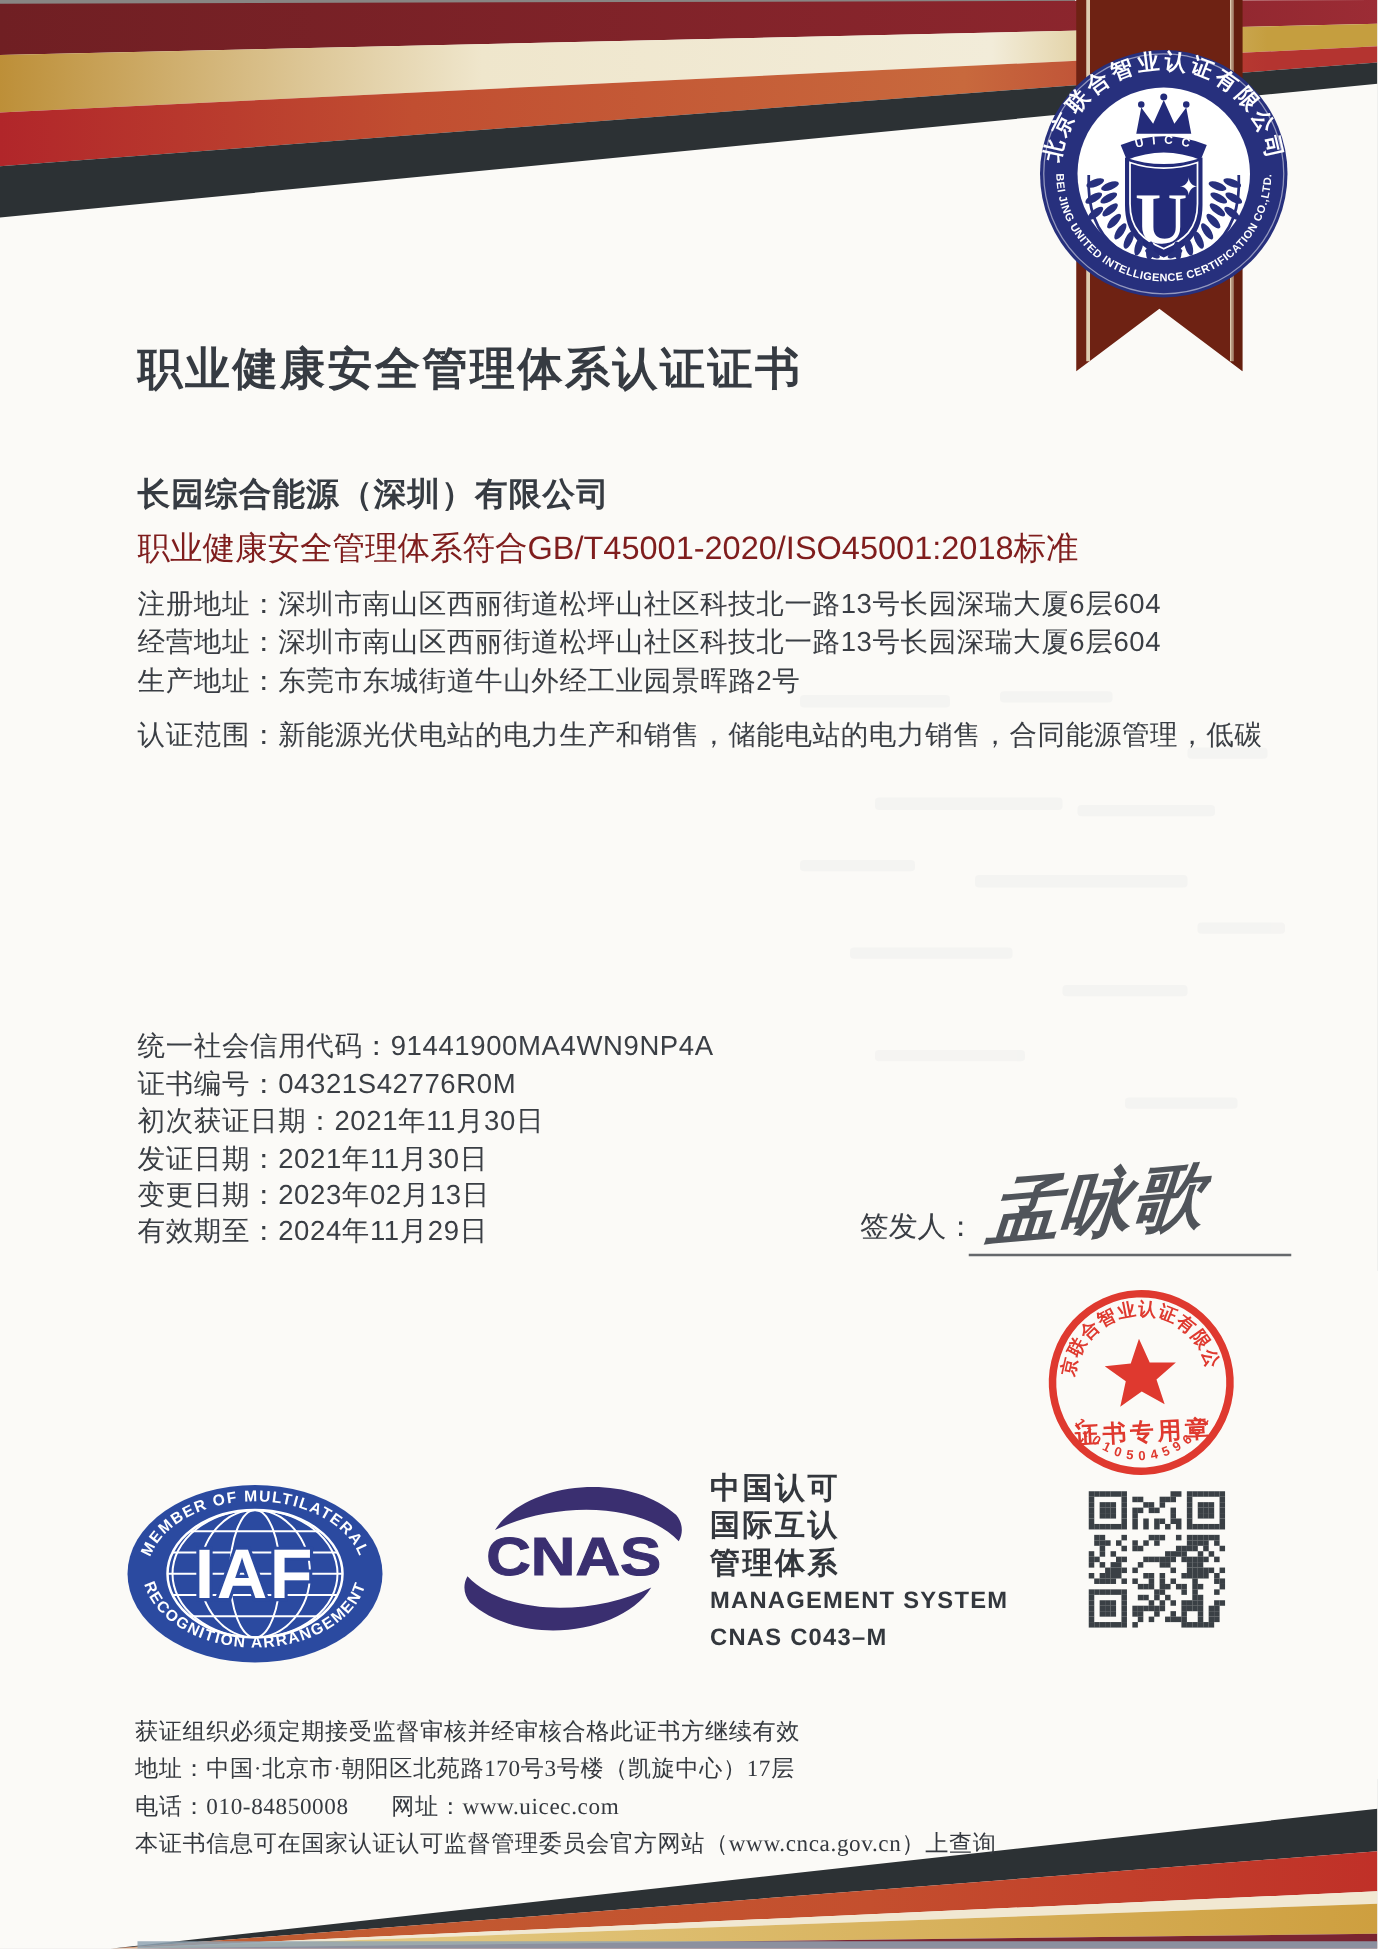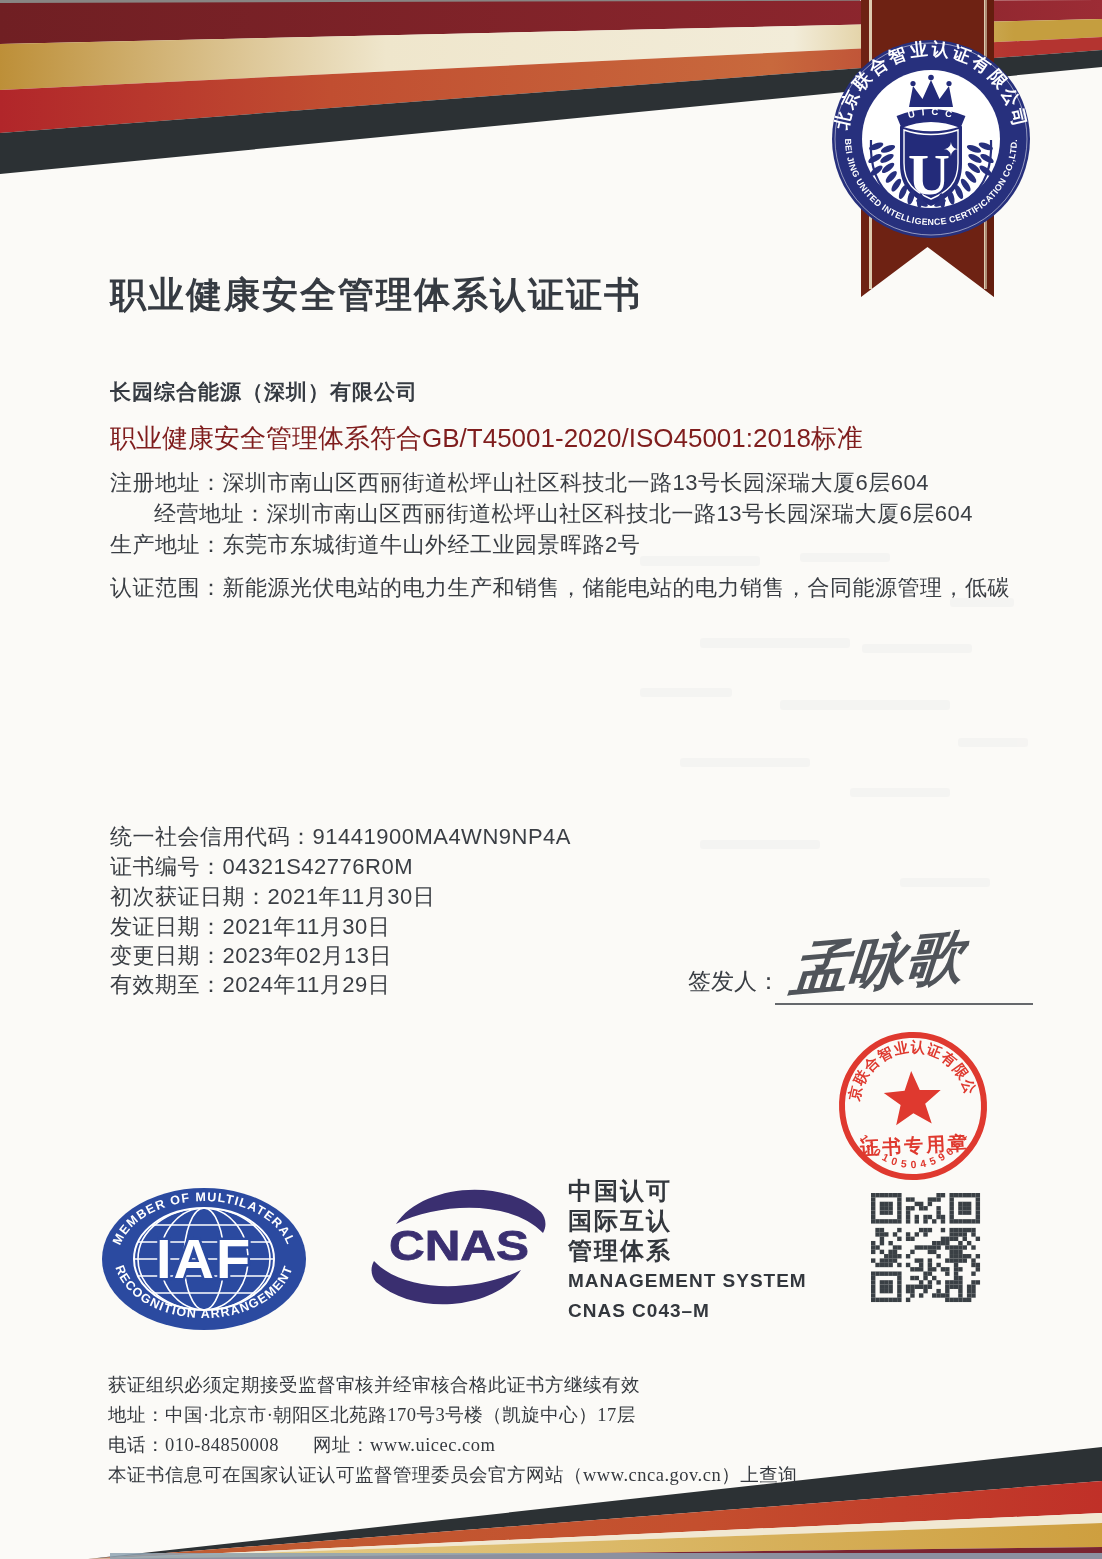--- a/index.html
+++ b/index.html
@@ -6,25 +6,25 @@
   .page{
     position:relative;width:1102px;height:1559px;margin:0 auto;
     background:#fbfaf7;overflow:hidden;
     font-family:"Liberation Sans","DejaVu Sans",sans-serif;
     color:#383c42;
   }
   .abs{position:absolute;}
   svg{display:block;}
   .txt{position:absolute;white-space:nowrap;color:#383c42;}
   .title{left:110px;top:271px;font-size:36px;font-weight:bold;letter-spacing:2px;color:#363b42;}
-  .company{left:110px;top:378px;font-size:21px;font-weight:bold;letter-spacing:1px;color:#363b42;}
+  .company{left:110px;top:378px;font-size:26px;font-weight:bold;letter-spacing:1px;color:#363b42;}
   .standard{left:110px;top:421px;font-size:26px;font-weight:normal;letter-spacing:0px;color:#7f1d1d;}
   .bodyline{font-size:22px;font-weight:500;letter-spacing:0.5px;color:#3a3e44;}
   .addr1{left:110px;top:468px;}
-  .addr2{left:110px;top:499px;margin-left:44px;}
+  .addr2{left:110px;top:499px;}
   .addr3{left:110px;top:530px;}
   .scope1{left:110px;top:573px;}
   .scope2{left:110px;top:604px;}
   .d0{left:110px;top:822px;}
   .d1{left:110px;top:852px;}
   .d2{left:110px;top:882px;}
   .d3{left:110px;top:912px;}
   .d4{left:110px;top:941px;}
   .d5{left:110px;top:970px;}
   .issuer-label{left:688px;top:966px;font-size:23px;font-weight:500;color:#3a3e44;}

